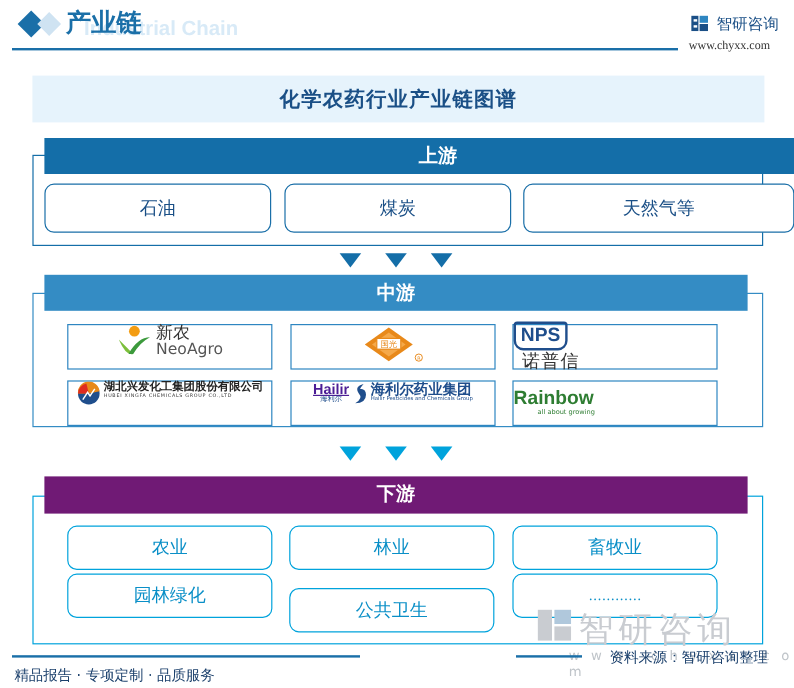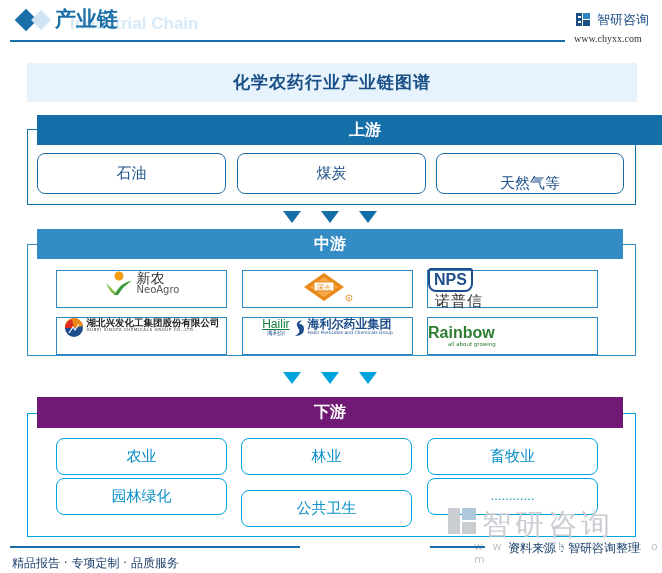--- a/index.html
+++ b/index.html
@@ -68,42 +68,42 @@
 <div class="abs frame" style="left:27px; top:129px; width:609px; height:76px; border-color:#146ea8;"></div>
 <div class="abs bar" style="left:37px; top:115px; width:656px; height:30px; background:#146ea8;">
   <span>上游</span>
 </div>
 <div class="abs pill" style="left:37px; top:153px; width:189px; height:41px; border-color:#1a6fa8; color:#1a4f86;">
     <span>石油</span>
   </div>
 <div class="abs pill" style="left:237px; top:153px; width:189px; height:41px; border-color:#1a6fa8; color:#1a4f86;">
     <span>煤炭</span>
   </div>
-<div class="abs pill" style="left:436px; top:153px; width:188px; height:41px; border-color:#1a6fa8; color:#1a4f86;align-items:flex-end;">
+<div class="abs pill" style="left:436px; top:153px; width:226px; height:41px; border-color:#1a6fa8; color:#1a4f86;">
     <span>天然气等</span>
   </div>
 
 <div class="abs tri" style="left:283px; top:211px; border-top-color:#146ea8;"></div>
 <div class="abs tri" style="left:321px; top:211px; border-top-color:#146ea8;"></div>
 <div class="abs tri" style="left:359px; top:211px; border-top-color:#146ea8;"></div>
 
 <div class="abs frame" style="left:27px; top:244px; width:609px; height:112px; border-color:#348cc4;"></div>
 <div class="abs bar" style="left:37px; top:229px; width:586px; height:30px; background:#348cc4;">
   <span>中游</span>
 </div>
 
 <div class="abs logo-box" style="left:56px; top:270px; width:171px; height:38px;">
   <svg width="30" height="26" viewBox="0 0 30 26">
     <circle cx="15" cy="5" r="4.5" fill="#f39c12"></circle>
     <path d="M2 12 Q8 26 14 24 Q8 18 2 12Z" fill="#7cbf3b"></path>
     <path d="M10 24 Q18 10 28 10 Q20 14 14 24Z" fill="#3c9a3c"></path>
   </svg>
   <div style="margin-left:3px; line-height:1;">
     <div style="font-size:14px; color:#333;">新农</div>
-    <div style="font-size:10px; color:#555;">NeoAgro</div>
+    <div style="font-size:13px; color:#555;">NeoAgro</div>
   </div>
 </div>
 
 <div class="abs logo-box" style="left:242px; top:270px; width:171px; height:38px;">
   <svg width="56" height="32" viewBox="0 0 56 32">
     <polygon points="4,16 24,2 44,16 24,30" fill="#e8891a"></polygon>
     <polygon points="10,16 24,6 38,16 24,26" fill="#f5a94a"></polygon>
     <rect x="14" y="11" width="20" height="9" fill="#fff" stroke="#e8891a" stroke-width="1"></rect>
     <text x="24" y="18.5" font-size="7" fill="#e8891a" text-anchor="middle" font-family="DejaVu Sans, sans-serif">国光</text>
     <circle cx="49" cy="27" r="3" fill="none" stroke="#e8891a" stroke-width="0.8"></circle>
@@ -124,21 +124,21 @@
     <path d="M5 15 L9 9 L11 12 L15 6" stroke="#fff" stroke-width="1.2" fill="none"></path>
   </svg>
   <div style="margin-left:3px; line-height:1.05;">
     <div style="font-size:9.5px; font-weight:bold; color:#222;">湖北兴发化工集团股份有限公司</div>
     <div style="font-size:4px; color:#333; letter-spacing:0.6px;">HUBEI XINGFA CHEMICALS GROUP CO.,LTD</div>
   </div>
 </div>
 
 <div class="abs logo-box" style="left:242px; top:317px; width:171px; height:38px;">
   <div style="line-height:1; text-align:center;">
-    <div style="font-family:'Liberation Sans',sans-serif; font-weight:normal; font-size:12px; color:#15803d; text-decoration:underline;">Hailir</div>
+    <div style="font-family:'Liberation Sans',sans-serif; font-weight:bold; font-size:12px; color:#4c1d95; text-decoration:underline;">Hailir</div>
     <div style="font-size:6px; color:#1f4e8c;">海利尔</div>
   </div>
   <svg width="14" height="20" viewBox="0 0 14 20" style="margin:0 2px;">
     <path d="M10 2 Q2 4 6 10 Q10 14 3 18 Q12 18 12 11 Q12 6 7 6 Q9 3 10 2Z" fill="#1f4e8c"></path>
   </svg>
   <div style="line-height:1.1;">
     <div style="font-size:12px; font-weight:bold; color:#1f4e8c;">海利尔药业集团</div>
     <div style="font-size:4.5px; color:#1f4e8c;">Hailir Pesticides and Chemicals Group</div>
   </div>
 </div>

